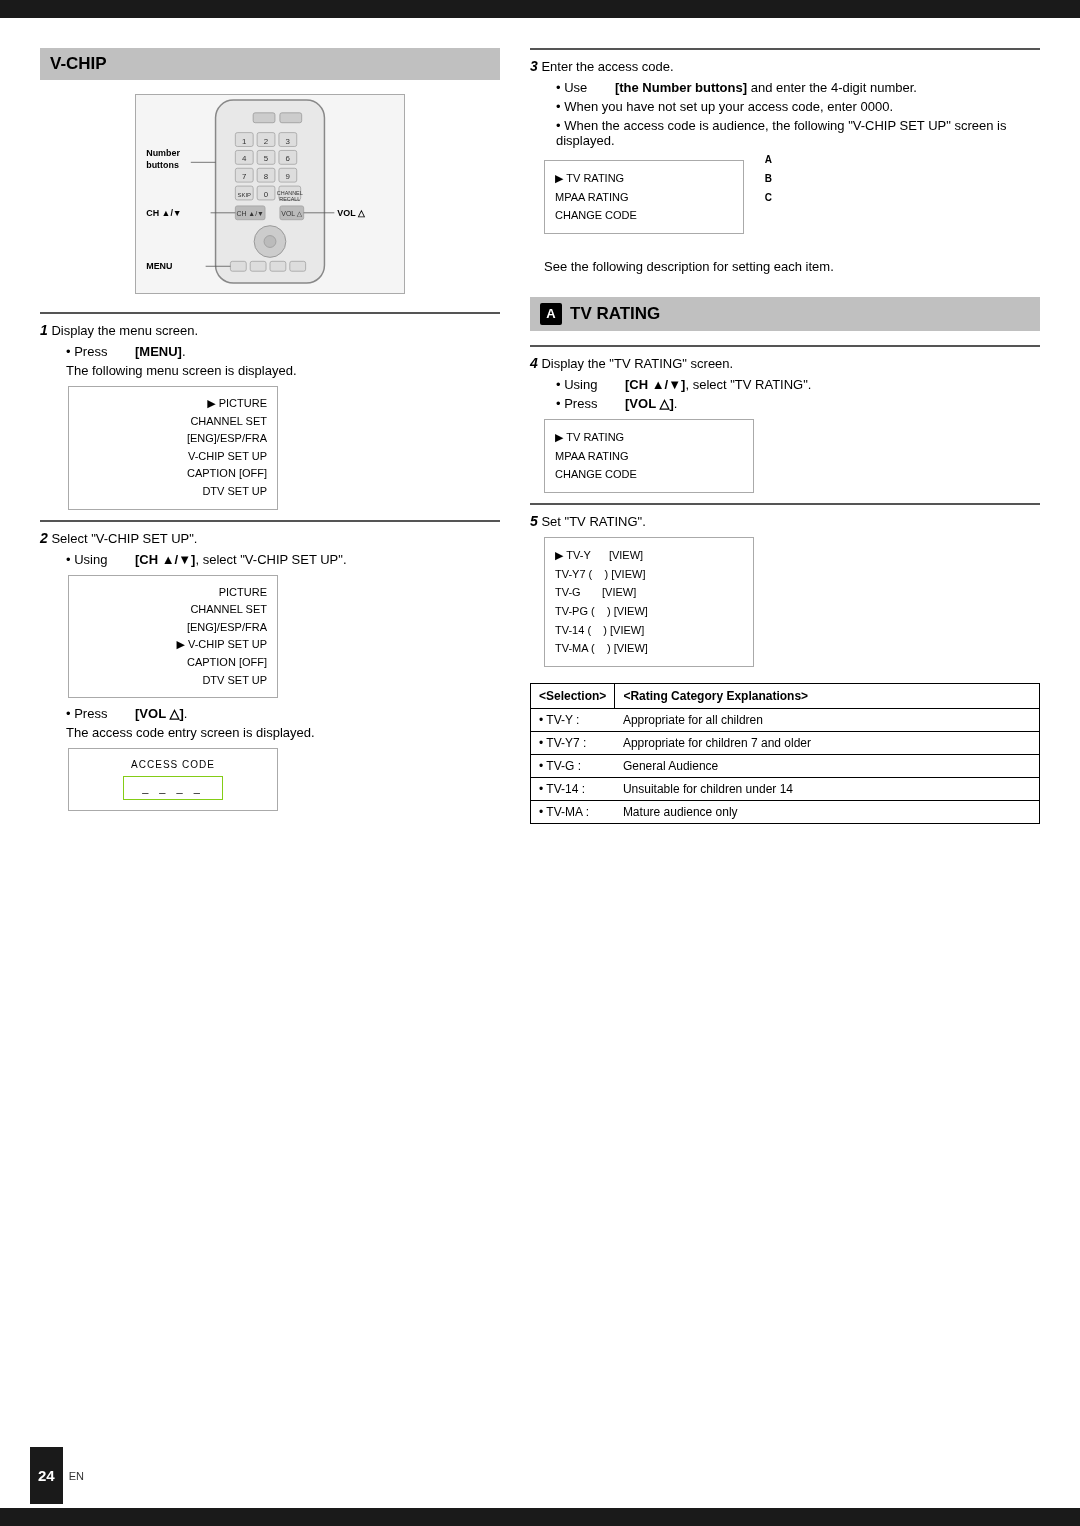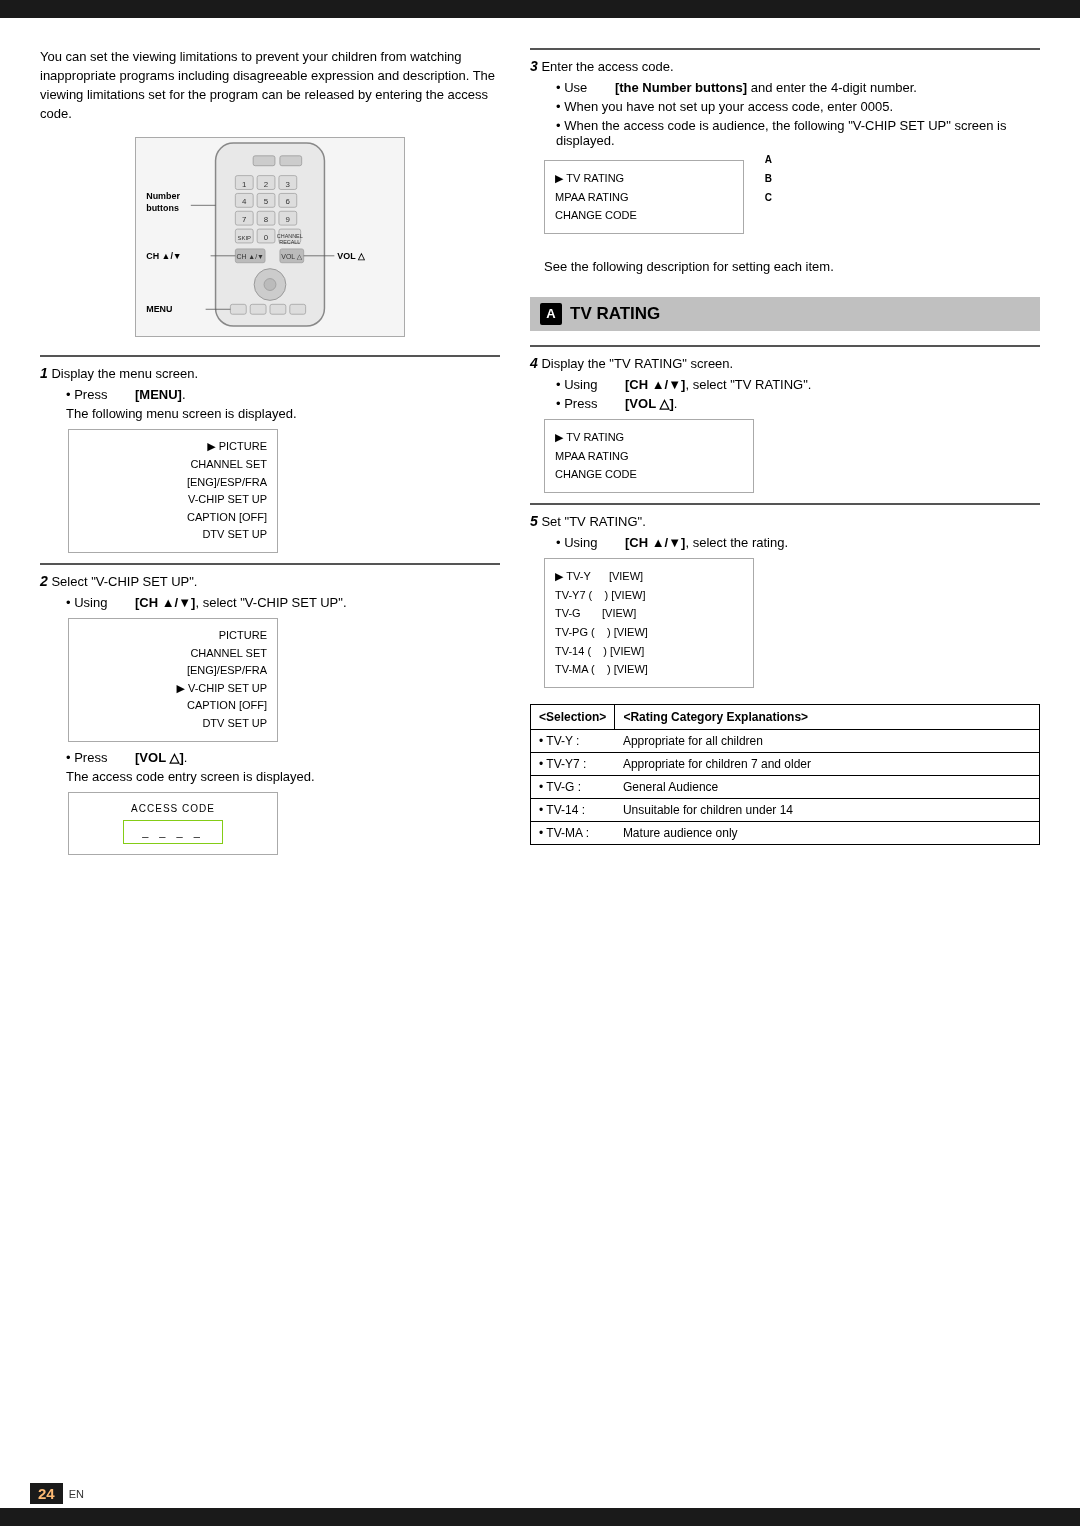--- a/index.html
+++ b/index.html
@@ -193,40 +193,40 @@
     .page-number-area {
       position: absolute;
       bottom: 22px;
       left: 30px;
       display: flex;
       align-items: center;
       gap: 6px;
     }
     .page-number-box {
       background: #1a1a1a;
-      color: #fdba74;
+      color: #ffffff;
       font-size: 15px;
       font-weight: bold;
-      padding: 2px 8px;
+      padding: 20px 8px;
     }
     .en-label { font-size: 11px; color: #333; }
     b { font-weight: bold; padding-left: 24px; }
   </style>
 </head>
 <body>
 
 <div class="page">
   <div class="top-bar"></div>
 
   <div class="content-area">
 
     <div class="left-col">
 
-
-      <p class="intro-text">You can set the viewing limitations to prevent your children from watching inappropriate programs including disagreeable expression and description. The viewing limitations set for the program can be released by entering the access code.</p>
+      <div class="section-heading">V-CHIP</div>
+
 
       <div class="remote-diagram">
         <svg viewBox="0 0 270 200" xmlns="http://www.w3.org/2000/svg">
 
           <rect x="80" y="5" width="110" height="185" rx="18" ry="18" fill="#e8e8e8" stroke="#888" stroke-width="1.5"></rect>
 
           <rect x="118" y="18" width="22" height="10" rx="2" fill="#ccc" stroke="#999" stroke-width="0.8"></rect>
           <rect x="145" y="18" width="22" height="10" rx="2" fill="#ccc" stroke="#999" stroke-width="0.8"></rect>
 
           <rect x="100" y="38" width="18" height="14" rx="2" fill="#ddd" stroke="#999" stroke-width="0.7"></rect>
@@ -326,21 +326,21 @@
     </div>
 
     <div class="right-col">
 
       <div class="step-heading">
         <span class="step-number">3</span>
         <span> Enter the access code.</span>
       </div>
       <div class="step-body">
         <div class="bullet">Use <b>[the Number buttons]</b> and enter the 4-digit number.</div>
-        <div class="bullet">When you have not set up your access code, enter 0005.</div>
+        <div class="bullet">When you have not set up your access code, enter 0000.</div>
         <div class="bullet">When the access code is audience, the following "V-CHIP SET UP" screen is displayed.</div>
         <div style="position:relative; display:inline-block; margin-left:0; margin-bottom:8px;">
           <div class="screen-box-right">
             <div>▶ TV RATING</div>
             <div>MPAA RATING</div>
             <div>CHANGE CODE</div>
           </div>
           <div style="position:absolute; right:-28px; top:2px; font-size:10px; font-weight:bold; display:flex; flex-direction:column; gap:8px;">
             <span>A</span>
             <span>B</span>
@@ -367,21 +367,20 @@
           <div>MPAA RATING</div>
           <div>CHANGE CODE</div>
         </div>
       </div>
 
       <div class="step-heading">
         <span class="step-number">5</span>
         <span> Set "TV RATING".</span>
       </div>
       <div class="step-body">
-        <div class="bullet">Using <b>[CH ▲/▼]</b>, select the rating.</div>
         <div class="tv-ratings-box">
           <div>▶ TV-Y &nbsp;&nbsp;&nbsp;&nbsp;&nbsp;[VIEW]</div>
           <div>TV-Y7 ( &nbsp;&nbsp;&nbsp;) [VIEW]</div>
           <div>TV-G &nbsp;&nbsp;&nbsp;&nbsp;&nbsp;&nbsp;[VIEW]</div>
           <div>TV-PG ( &nbsp;&nbsp;&nbsp;) [VIEW]</div>
           <div>TV-14 ( &nbsp;&nbsp;&nbsp;) [VIEW]</div>
           <div>TV-MA ( &nbsp;&nbsp;&nbsp;) [VIEW]</div>
         </div>
       </div>
 

